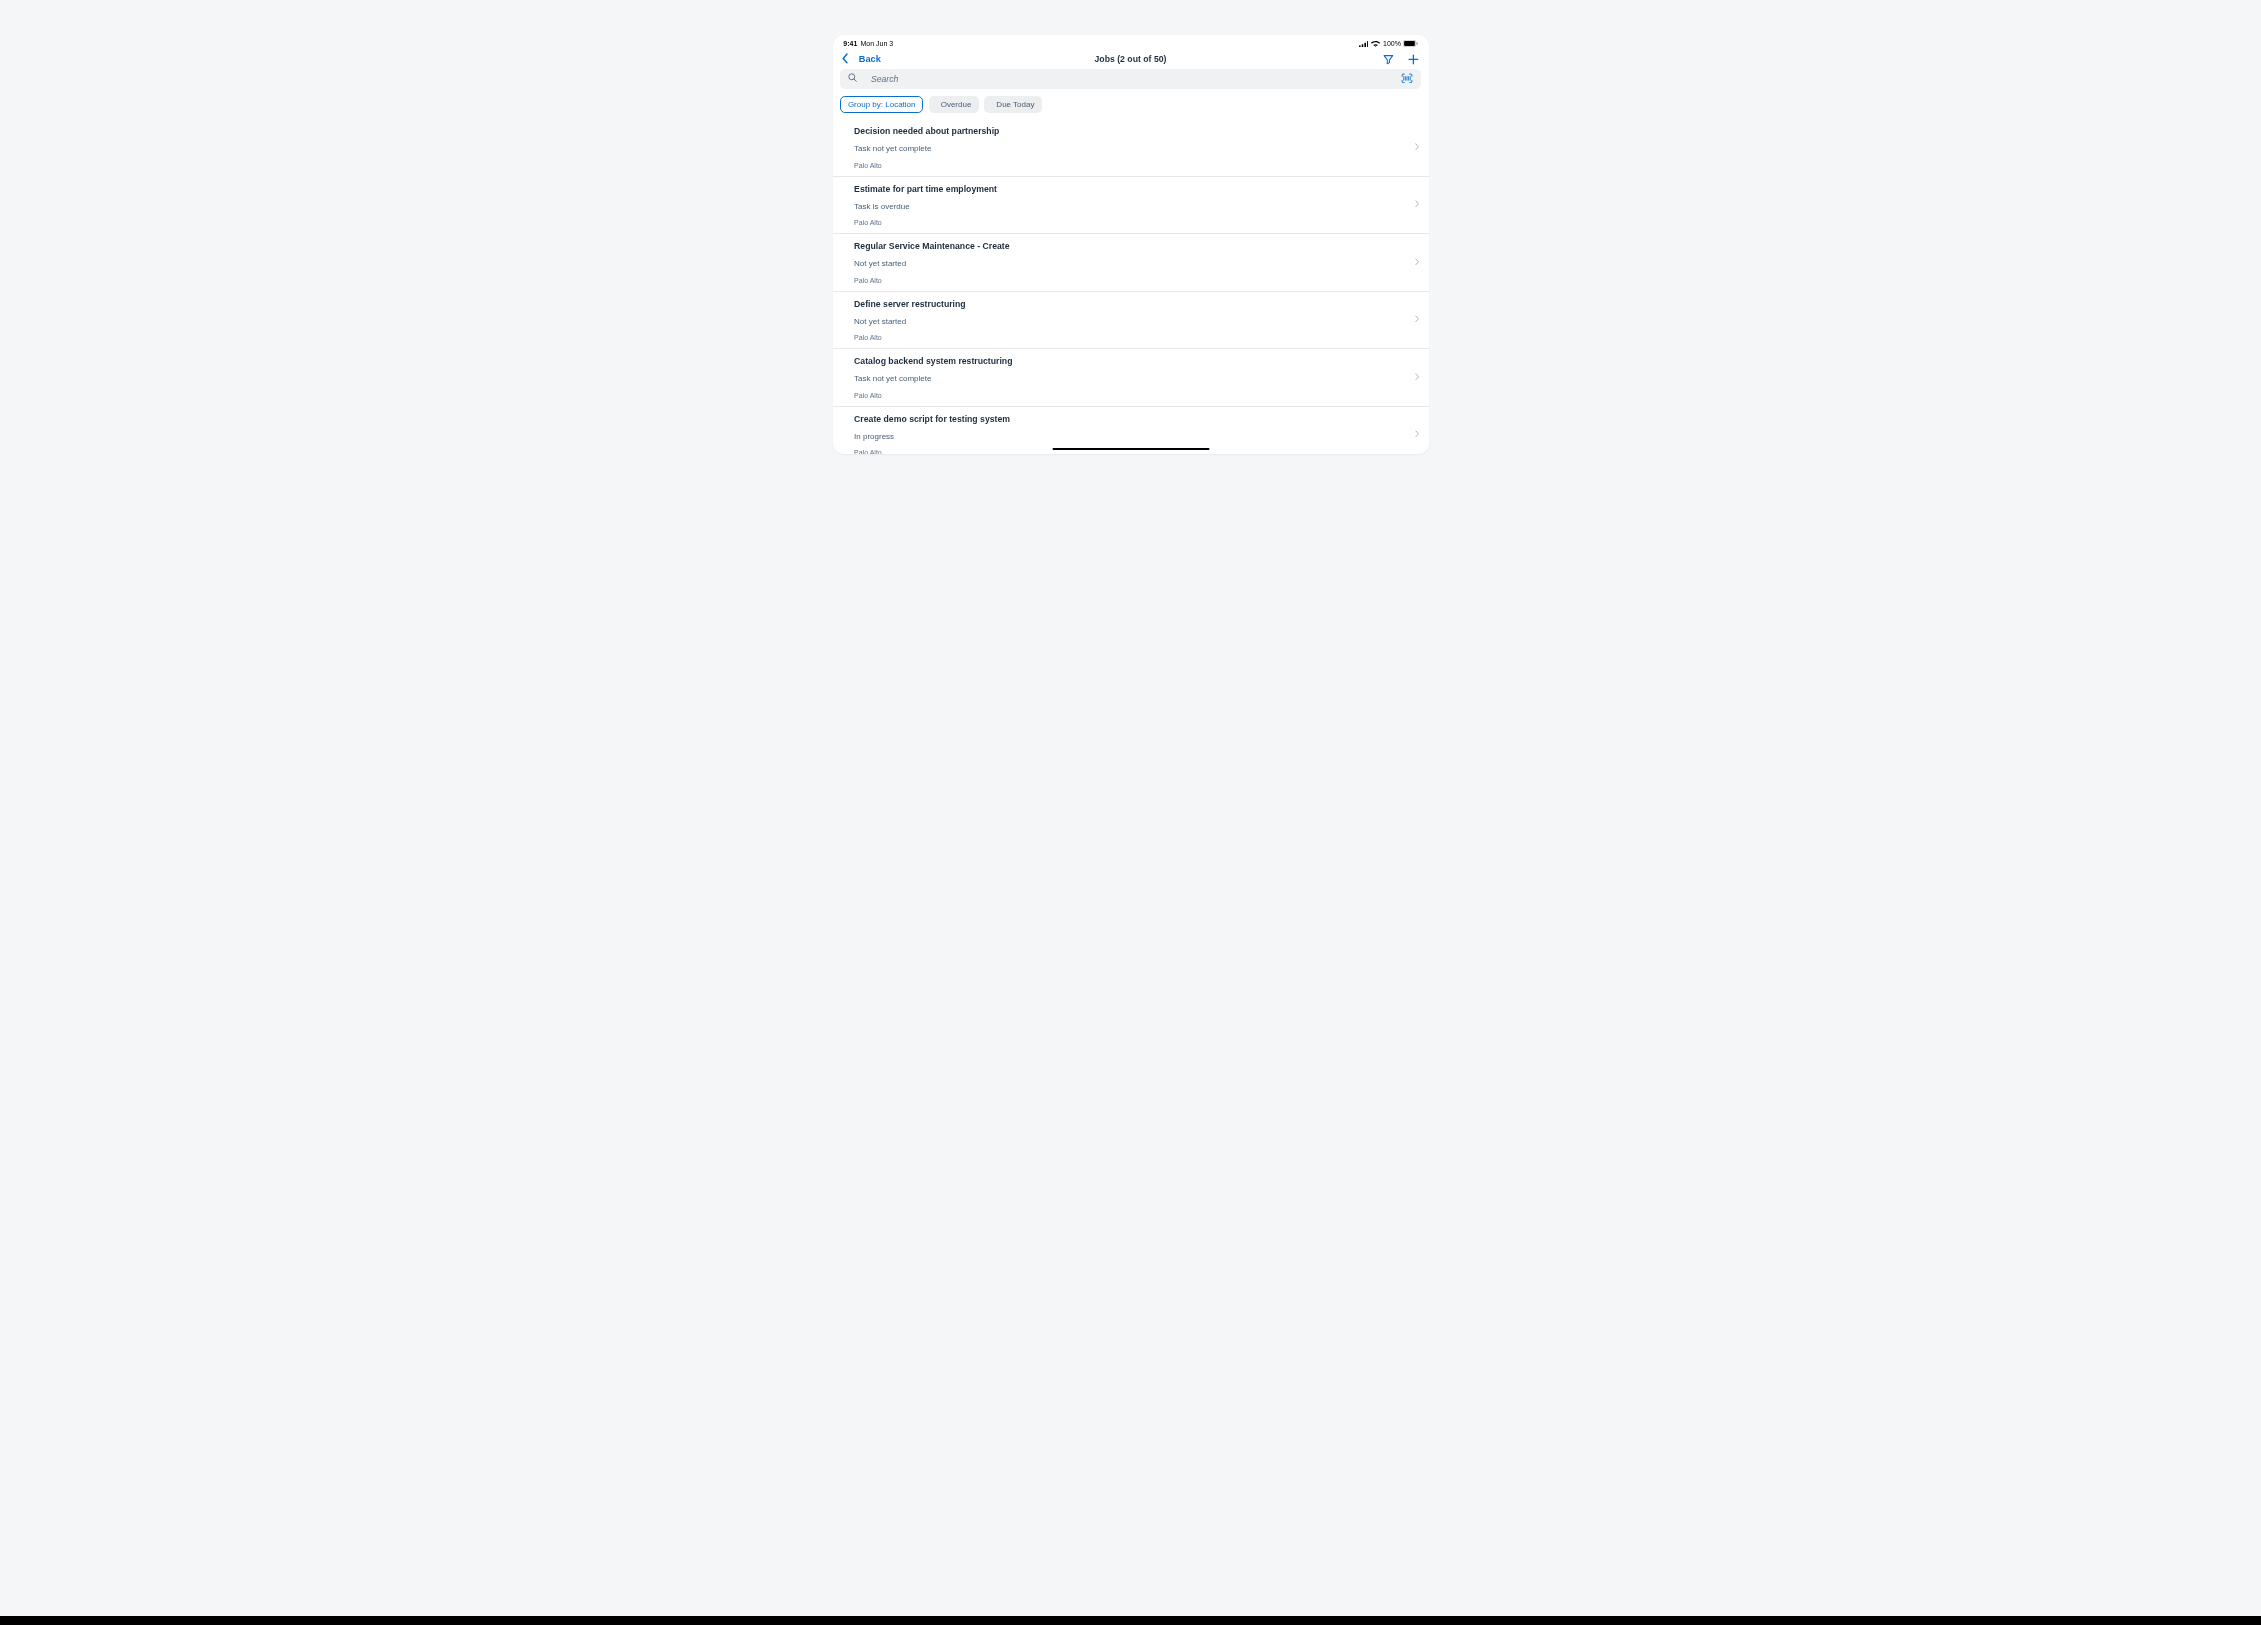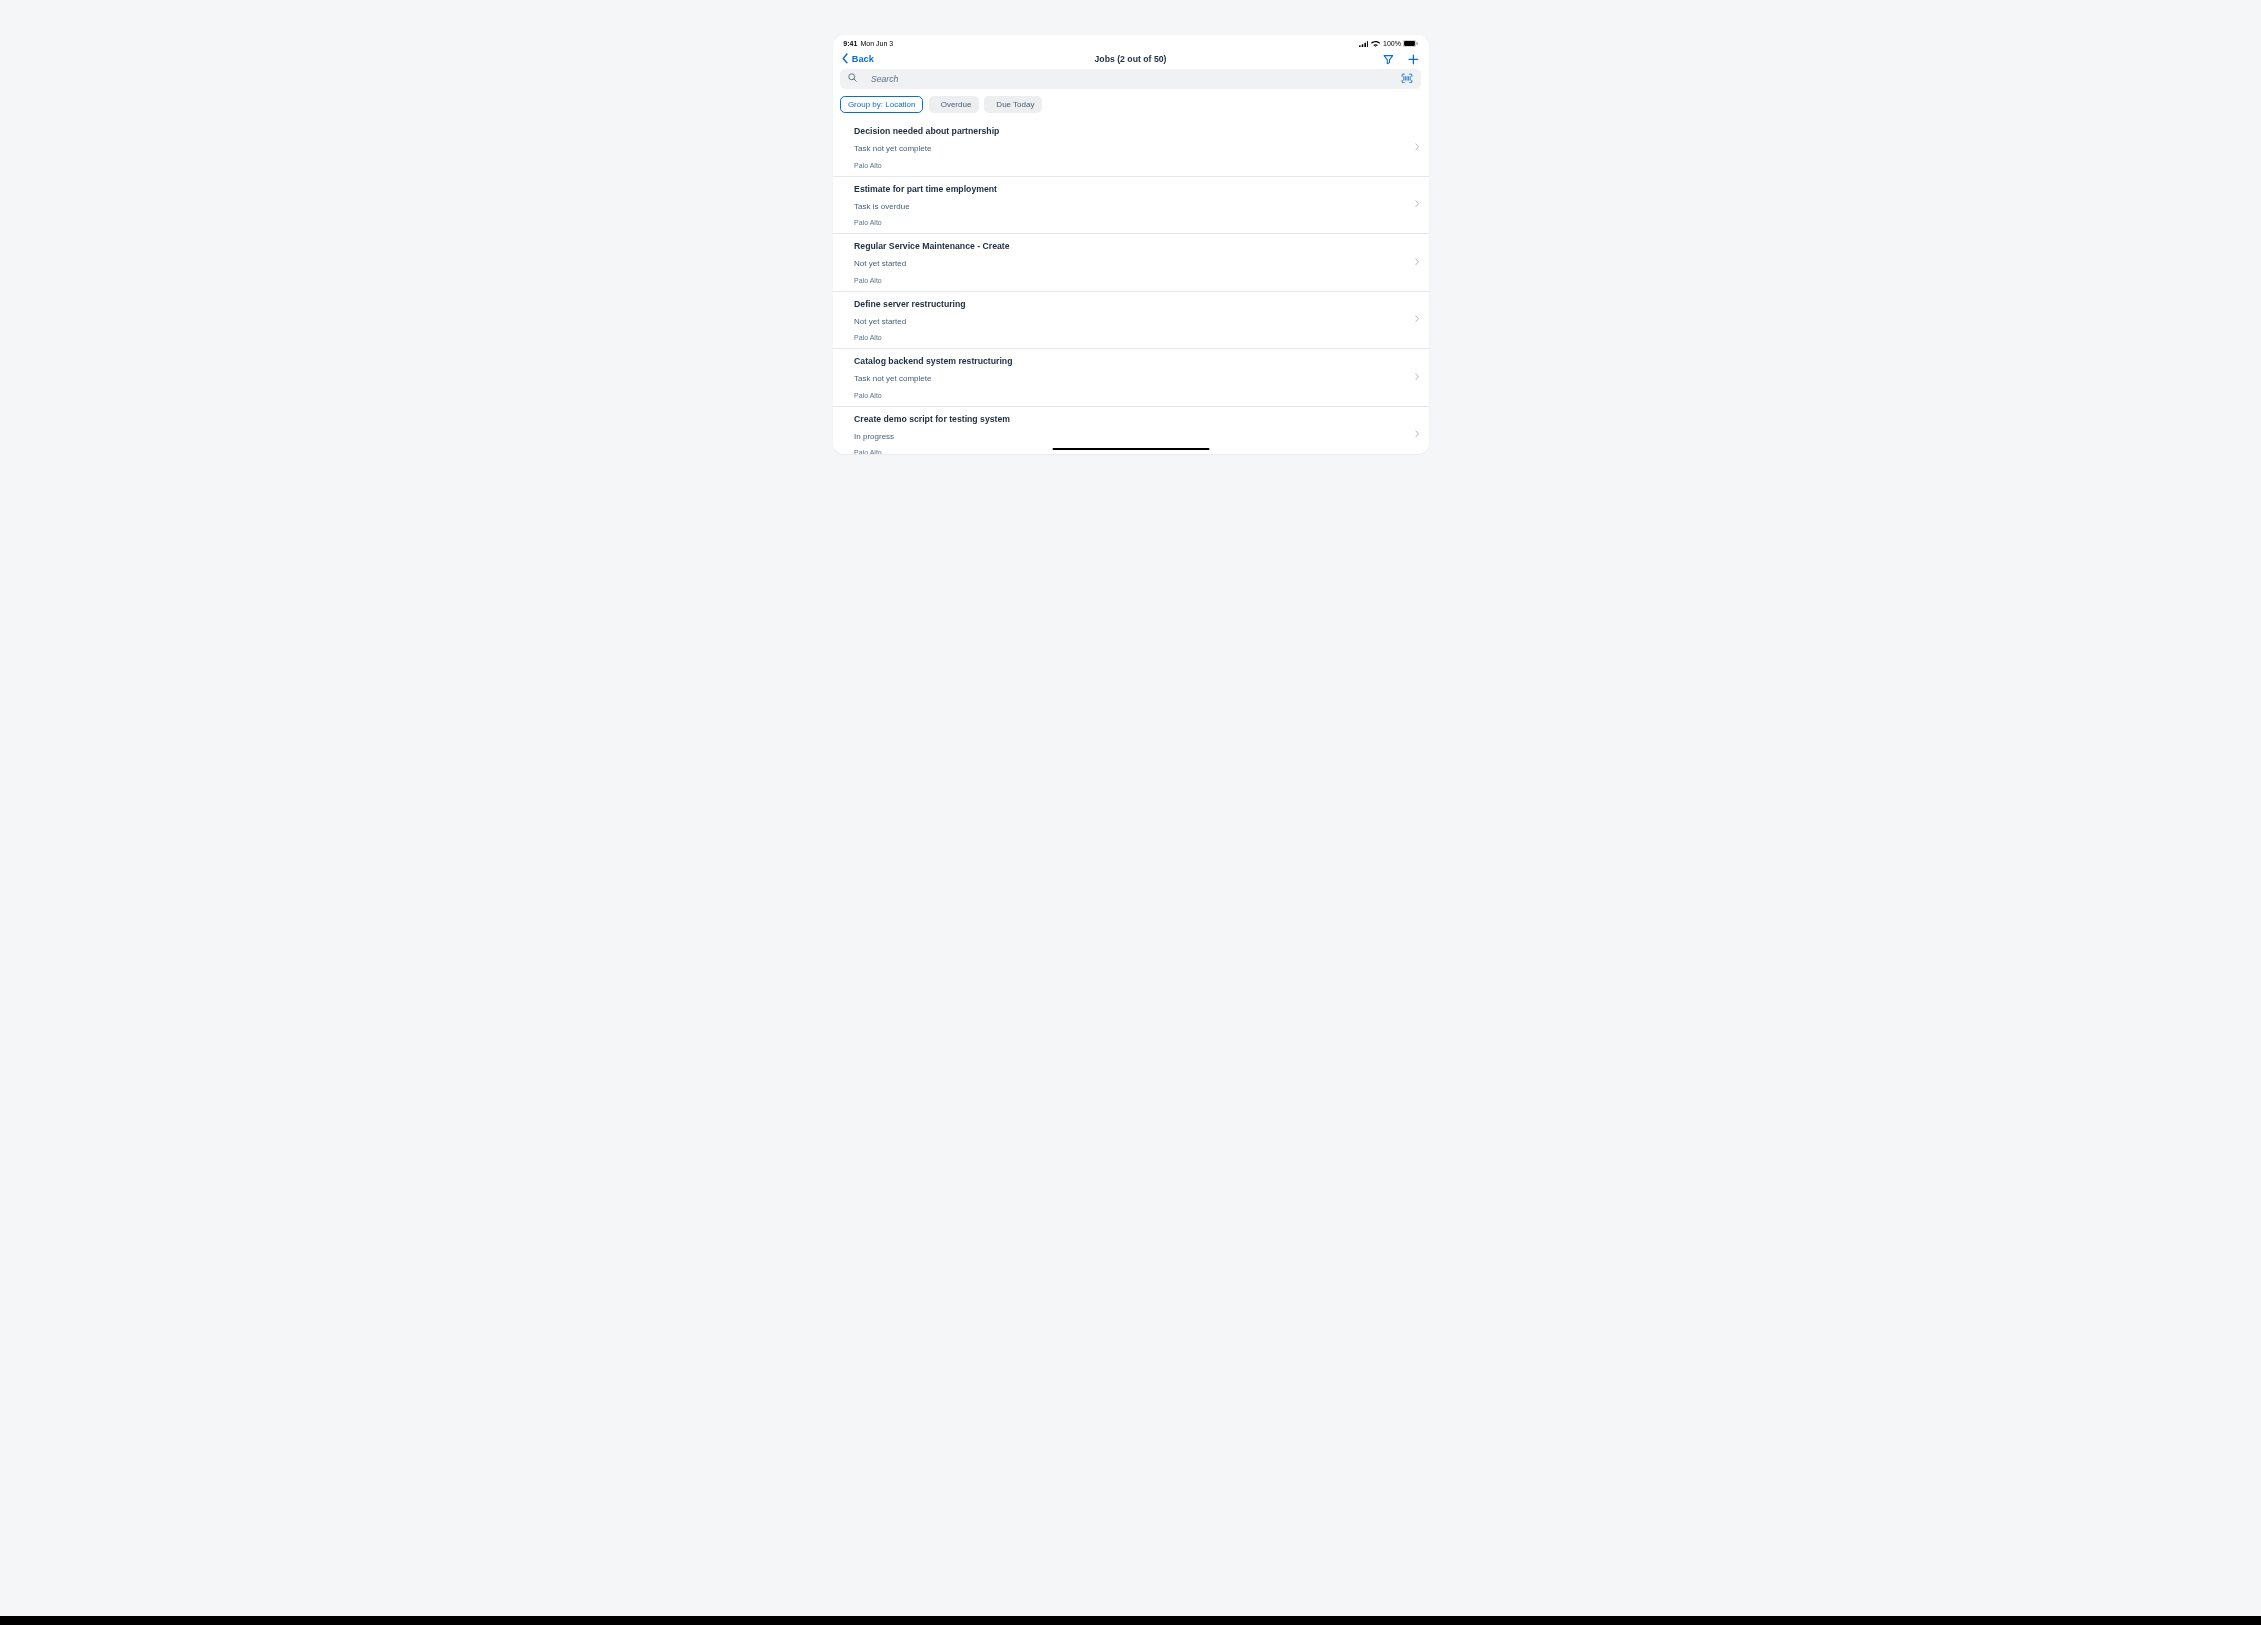--- a/index.html
+++ b/index.html
@@ -74,21 +74,21 @@
       padding: 2.2px 8.7px 3.2px;
     }
 
     .nav-left {
       display: flex;
       align-items: center;
       color: #0a6ed1;
       font-size: 9.2px;
       font-weight: 600;
       cursor: pointer;
-      gap: 3px;
+      gap: 10px;
       min-width: 76px;
     }
 
     .nav-title {
       font-size: 8.7px;
       font-weight: 700;
       color: #1d2d3e;
       text-align: center;
       flex: 1;
     }

